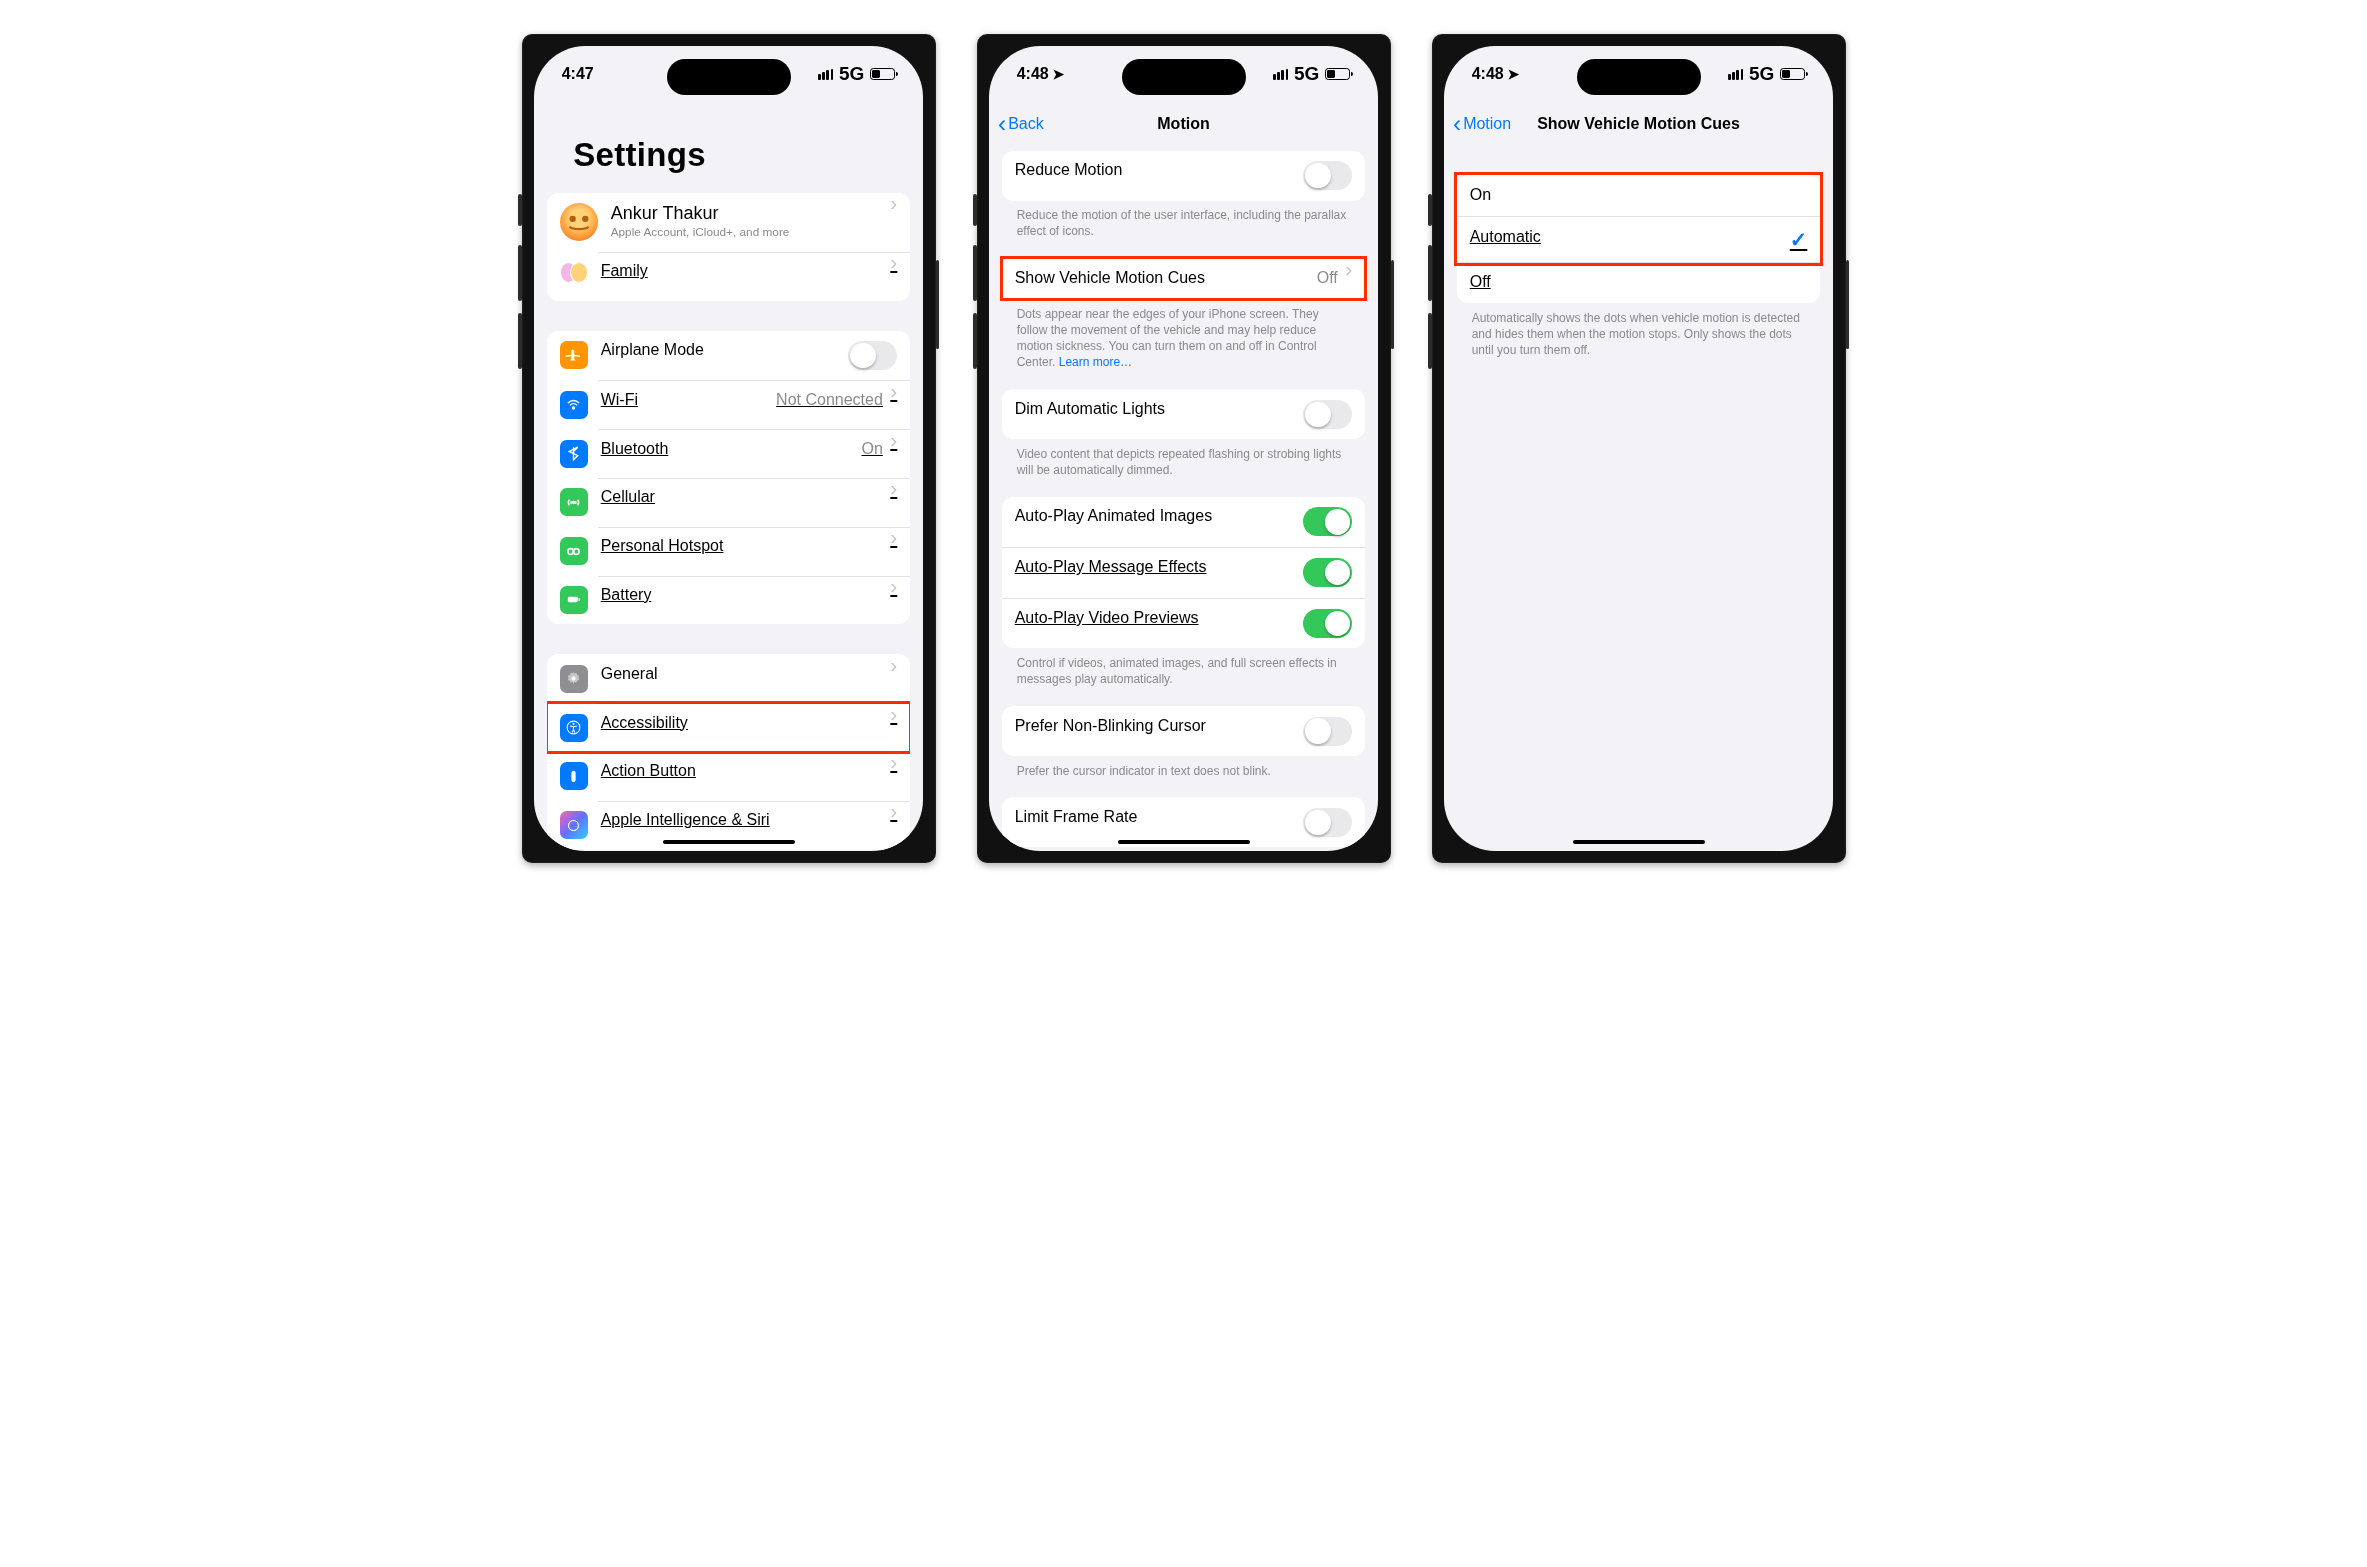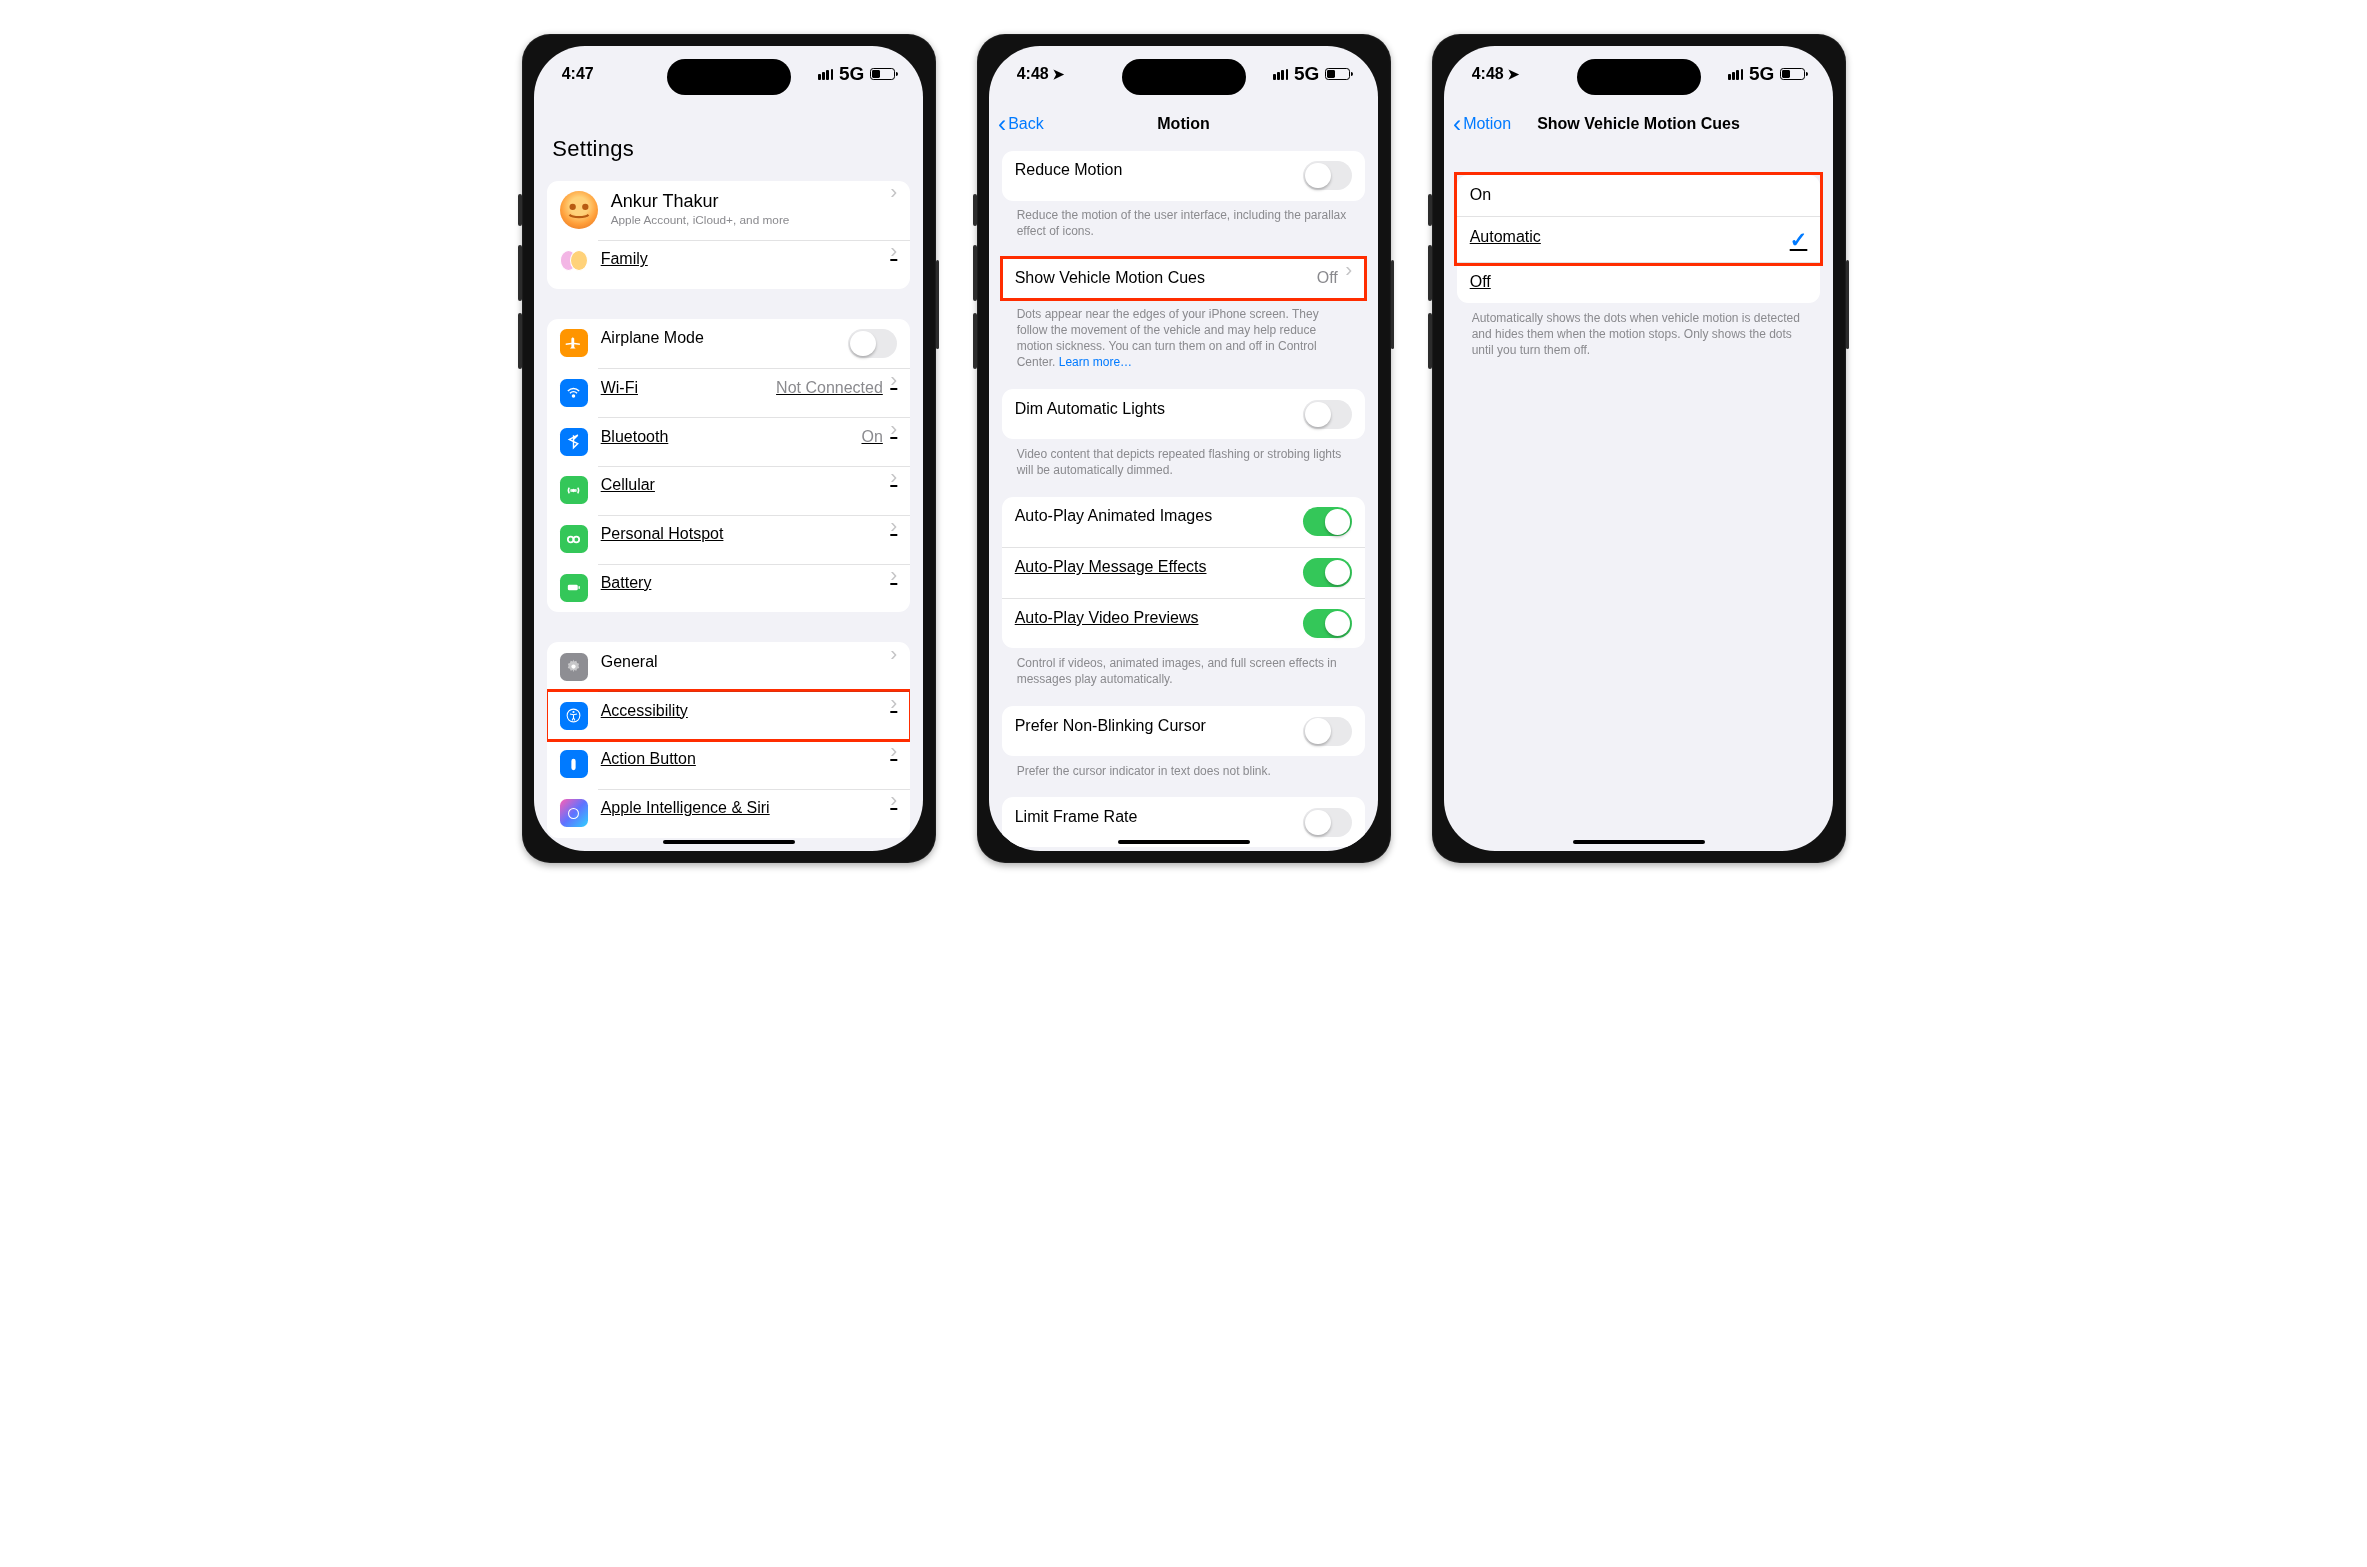--- a/index.html
+++ b/index.html
@@ -7,21 +7,21 @@
     background: #ffffff;
     display: flex;
     justify-content: center;
     gap: 41px;
     padding: 34px 28px;
   }
   .phone {
     width: 414px;
     height: 829px;
     background: #111;
-    border-radius: 28px;
+    border-radius: 10px;
     padding: 12.2px;
     position: relative;
     box-shadow: 0 2.8px 7.5px rgba(0,0,0,.3), inset 0 0 1.9px rgba(255,255,255,.2);
   }
   .phone::before {
     content:"";
     position:absolute;
     left:-2.8px; right:-2.8px; top:30%; height:66px;
     border-radius:7.5px;
   }
@@ -71,24 +71,25 @@
   .battery::after{ content:""; position:absolute; right:-3.8px; top:3.3px; width:2.4px; height:3.8px; background:#000; border-radius:0 1.9px 1.9px 0;}
   .battery .fill { position:absolute; left:1.4px; top:1.4px; bottom:1.4px; width:7.5px; background:#000; border-radius:1.4px;}
 
   .content {
     position: absolute;
     top: 56px; bottom: 0; left: 0; right: 0;
     overflow: hidden;
     padding: 0 13px 17px;
   }
   .big-title {
-    font-size: 22px;
-    font-weight: 400;
+    font-size: 33px;
+    font-weight: 700;
     padding: 34px 5.6px 11.3px;
     letter-spacing: 0.3px;
+    margin-left: 21px;
   }
   .nav-bar {
     height: 43px;
     display: flex;
     align-items: center;
     position: relative;
     margin: 0 -13px;
     padding: 0 13px;
   }
   .nav-back {

